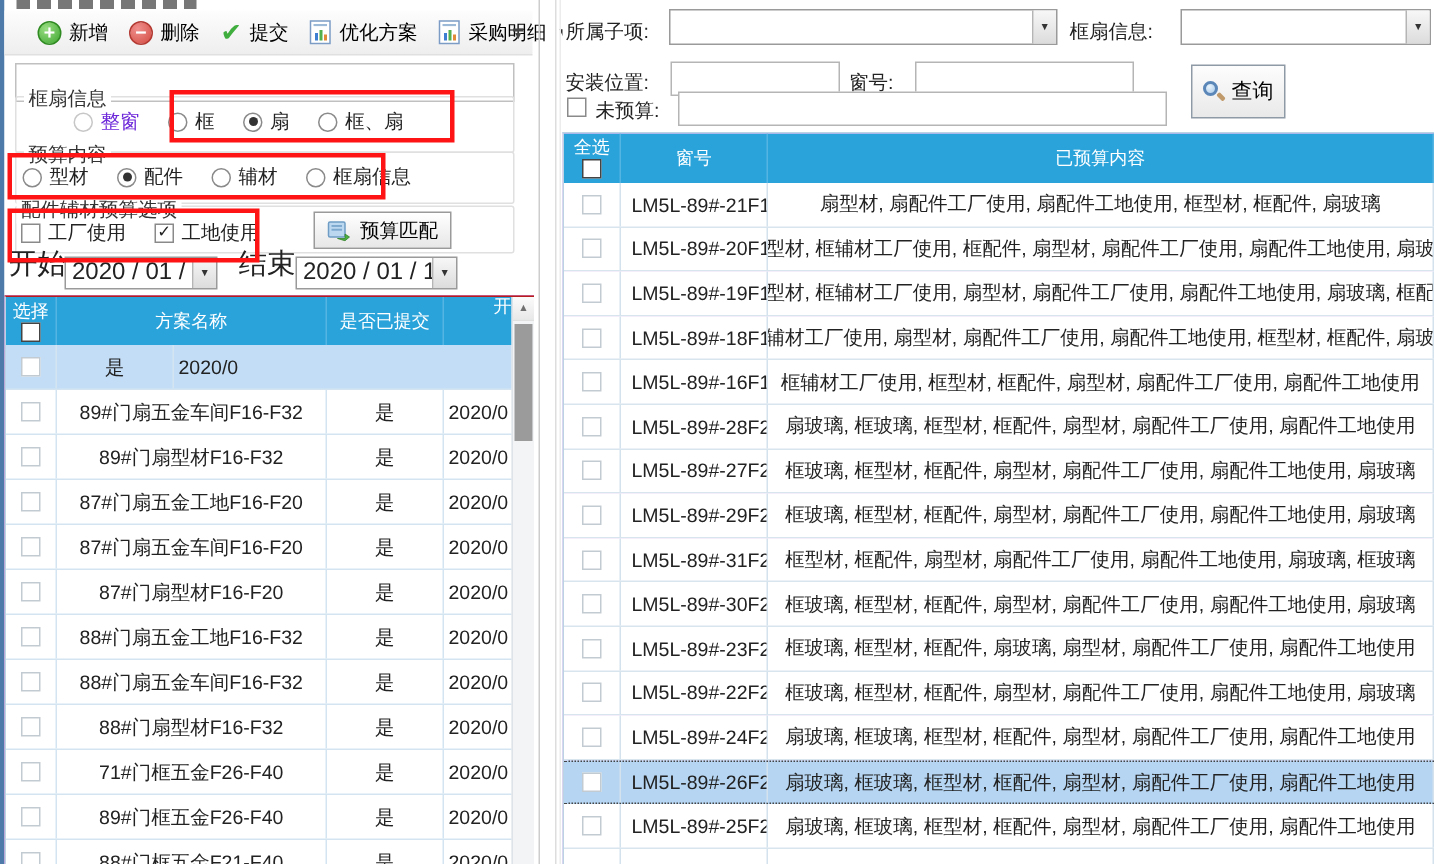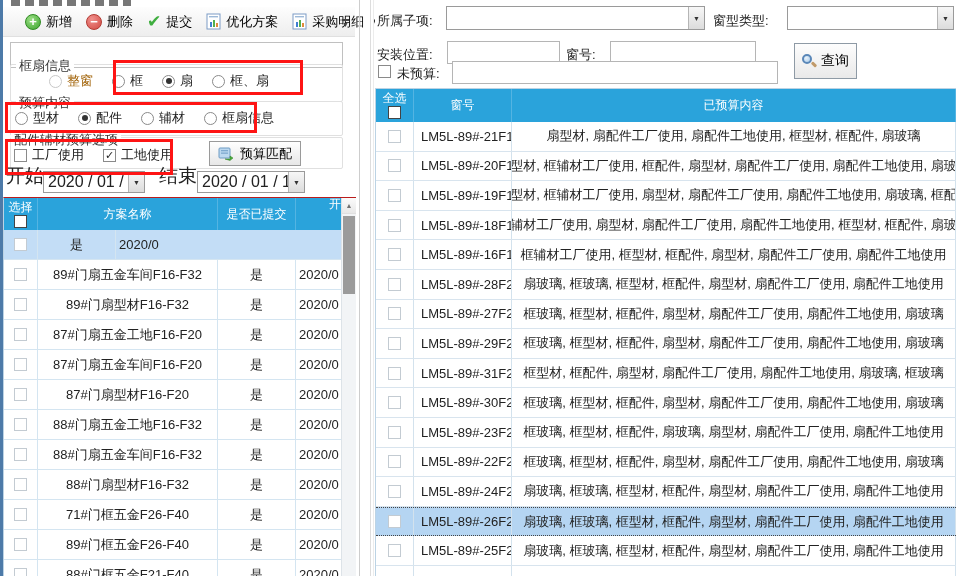--- a/index.html
+++ b/index.html
@@ -38,21 +38,21 @@
   .groupbox { position:absolute; border:1px solid #e0e0e0; border-radius:2px; }
   .grp-label { position:absolute; background:#fff; padding:0 3px; font-size:13px; color:#333; z-index:2; }
 
   .opt-row { position:absolute; display:flex; align-items:center; z-index:3; }
   .opt { display:flex; align-items:center; gap:5px; margin-right:19px; white-space:nowrap; }
   .rb { width:13px; height:13px; border-radius:50%; border:1px solid #8a8a8a; background:#fff;
     display:inline-flex; align-items:center; justify-content:center; flex:0 0 auto; }
   .rb.on::after { content:""; width:6px; height:6px; border-radius:50%; background:#333; }
   .rb.disabled { border-color:#c7c7c7; }
   .olbl { font-size:13px; }
-  .olbl.dis { color:#a16207; }
+  .olbl.dis { color:#6d28d9; }
   .cb { width:13px; height:13px; border:1px solid #8a8a8a; background:#fff; display:inline-flex;
     align-items:center; justify-content:center; font-size:11px; line-height:11px; color:#222; flex:0 0 auto; }
   .cb.lite { border-color:#c3cbd2; }
 
   .red-box { position:absolute; border:3px solid #fe1414; z-index:4; pointer-events:none; }
 
   .match-btn { position:absolute; left:206px; top:141px; width:92px; height:25px;
     border:1px solid #9a9a9a; background:linear-gradient(#ffffff,#e7e7e7);
     display:flex; align-items:center; justify-content:center; gap:6px; font-size:13px; font-family:inherit; }
 
@@ -364,21 +364,21 @@
 <div class="vline" style="left:359px;background:#cdcdcd;"></div>
 <div class="vline" style="left:370px;background:#dddddd;"></div>
 <div class="vline" style="left:373px;background:#ececec;"></div>
 
 <div class="right-panel">
   <span class="rlabel" style="left:2px;top:12px;">所属子项:</span>
   <div class="combo rcombo" style="left:71px;top:6px;width:259px;">
     <span class="val"></span>
     <span class="btn">▼</span>
   </div>
-  <span class="rlabel" style="left:338px;top:12px;">窗型类型:</span>
+  <span class="rlabel" style="left:338px;top:12px;">框扇信息:</span>
   <div class="combo rcombo" style="left:412px;top:6px;width:167px;">
     <span class="val"></span>
     <span class="btn">▼</span>
   </div>
 
   <span class="rlabel" style="left:2px;top:46px;">安装位置:</span>
   <input class="rinput" style="left: 72px; top: 41px; width: 113px;" value="">
   <span class="rlabel" style="left:191px;top:46px;">窗号:</span>
   <input class="rinput" style="left: 235px; top: 41px; width: 146px;" value="">
 

